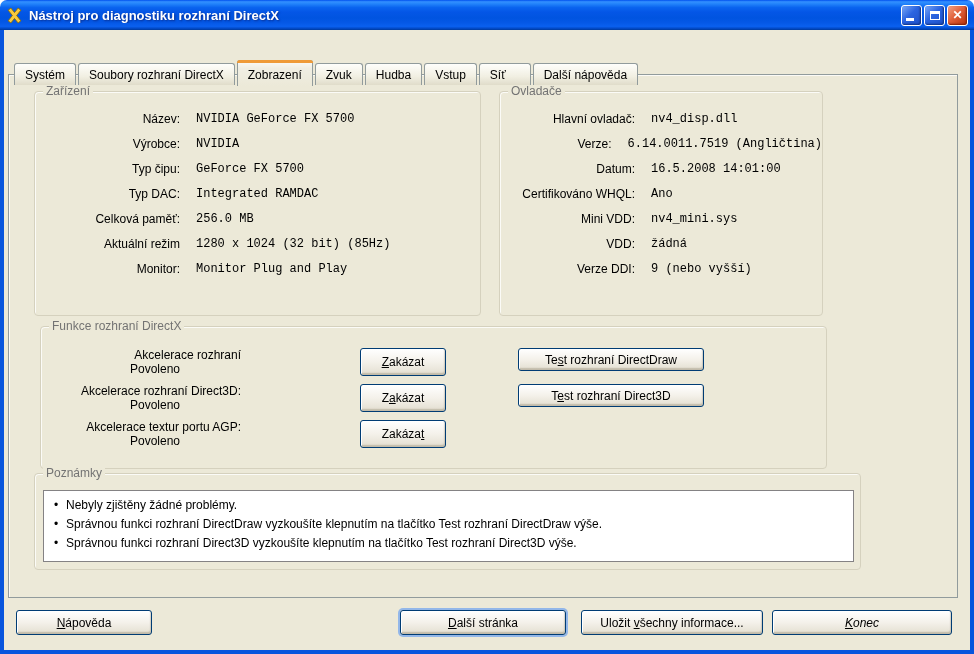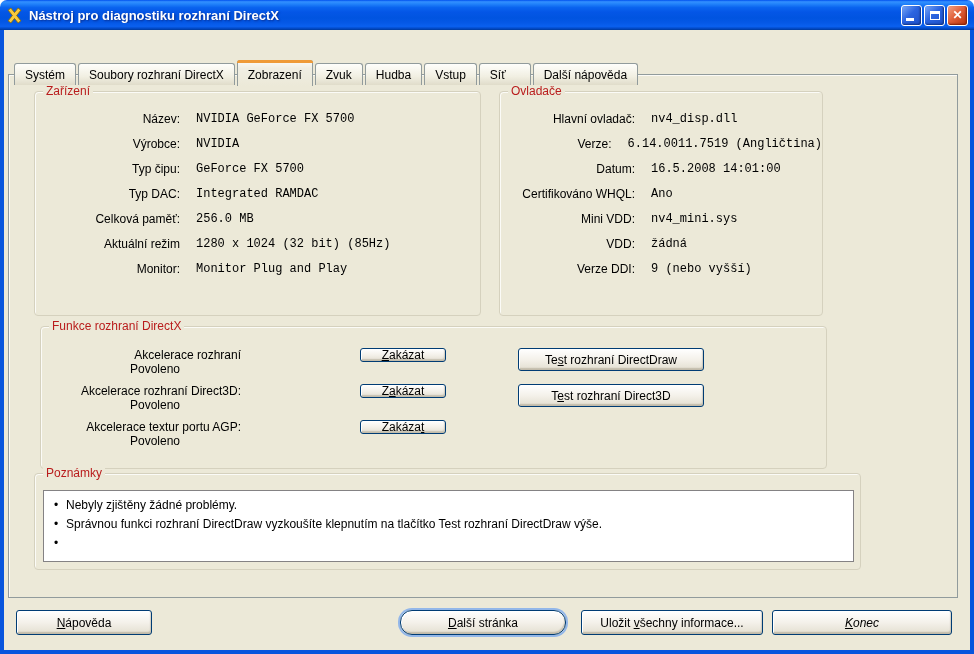--- a/index.html
+++ b/index.html
@@ -47,21 +47,21 @@
   .tab-sit { padding-right:24px; }
 
   
   .tabpage {
     position:absolute; left:4px; top:44px; width:950px; height:524px;
     background:#ECE9D8; border:1px solid #919B9C; box-shadow:inset 1px 1px 0 #FBFAF6;
   }
 
   
   .gb { position:absolute; border:1px solid #D5D1BE; border-radius:4px; box-shadow:inset 1px 1px 0 rgba(255,255,255,.8); }
-  .gb-title { position:absolute; top:-8px; left:8px; background:#ECE9D8; padding:0 3px; color:#b91c1c; font-size:12px; line-height:15px; }
+  .gb-title { position:absolute; top:-8px; left:8px; background:#ECE9D8; padding:0 3px; color:#737373; font-size:12px; line-height:15px; }
   .gb-device   { left:25px;  top:16px;  width:447px; height:225px; }
   .gb-drivers  { left:490px; top:16px;  width:324px; height:225px; }
   .gb-features { left:31px;  top:251px; width:787px; height:143px; }
   .gb-notes    { left:25px;  top:398px; width:827px; height:97px; }
 
   .kv-list { padding:14px 0 0 8px; }
   .kv { display:flex; height:25px; align-items:center; }
   .kv .lbl { text-align:right; white-space:nowrap; }
   .gb-device .lbl { width:137px; }
   .gb-drivers .lbl { width:127px; }
@@ -74,22 +74,22 @@
   .fval { margin-left:28px; white-space:nowrap; }
 
   
   .btn {
     position:absolute; border:1px solid #003C74; border-radius:3px;
     background:linear-gradient(180deg,#FFFFFF 0%,#F4F1EA 50%,#E8E4D8 85%,#D8D2C2 100%);
     box-shadow:inset 1px 1px 0 #fff, inset -1px -2px 1px rgba(150,140,120,.35);
     font-family:"Liberation Sans", sans-serif; font-size:12px; color:#000;
     display:flex; align-items:center; justify-content:center; cursor:pointer; white-space:nowrap;
   }
-  .btn.default { box-shadow:0 0 0 2px #93B7E9, inset 1px 1px 0 #fff, inset -1px -2px 1px rgba(150,140,120,.35);border-radius:12px; }
-  .btn-disable { left:319px; width:86px; height:14px; }
+  .btn.default { box-shadow:0 0 0 2px #93B7E9, inset 1px 1px 0 #fff, inset -1px -2px 1px rgba(150,140,120,.35); }
+  .btn-disable { left:319px; width:86px; height:28px; }
   .btn-test    { left:477px; width:186px; height:23px; }
   .bd-0, .bt-0 { top:21px; } .bd-1, .bt-1 { top:57px; } .bd-2 { top:93px; }
   u { text-decoration:underline; }
 
   
   .notes-box {
     position:absolute; left:8px; top:16px; width:811px; height:72px;
     background:#fff; border:1px solid #848284; padding:5px 4px 0 2px; overflow:hidden;
   }
   .note { display:flex; line-height:19px; }
@@ -250,20 +250,21 @@
           <div class="note">
               <span class="bullet">•</span>
               <span class="ntext">Nebyly zjištěny žádné problémy.</span>
             </div>
           <div class="note">
               <span class="bullet">•</span>
               <span class="ntext">Správnou funkci rozhraní DirectDraw vyzkoušíte klepnutím na tlačítko Test rozhraní DirectDraw výše.</span>
             </div>
           <div class="note">
               <span class="bullet">•</span>
+              <span class="ntext">Správnou funkci rozhraní Direct3D vyzkoušíte klepnutím na tlačítko Test rozhraní Direct3D výše.</span>
             </div>
         </div>
       </div>
 
     </div>
 
     <div class="btn btn-help">
         <span><span></span><u>N</u><span>ápověda</span></span>
       </div>
     <div class="btn btn-next default">

